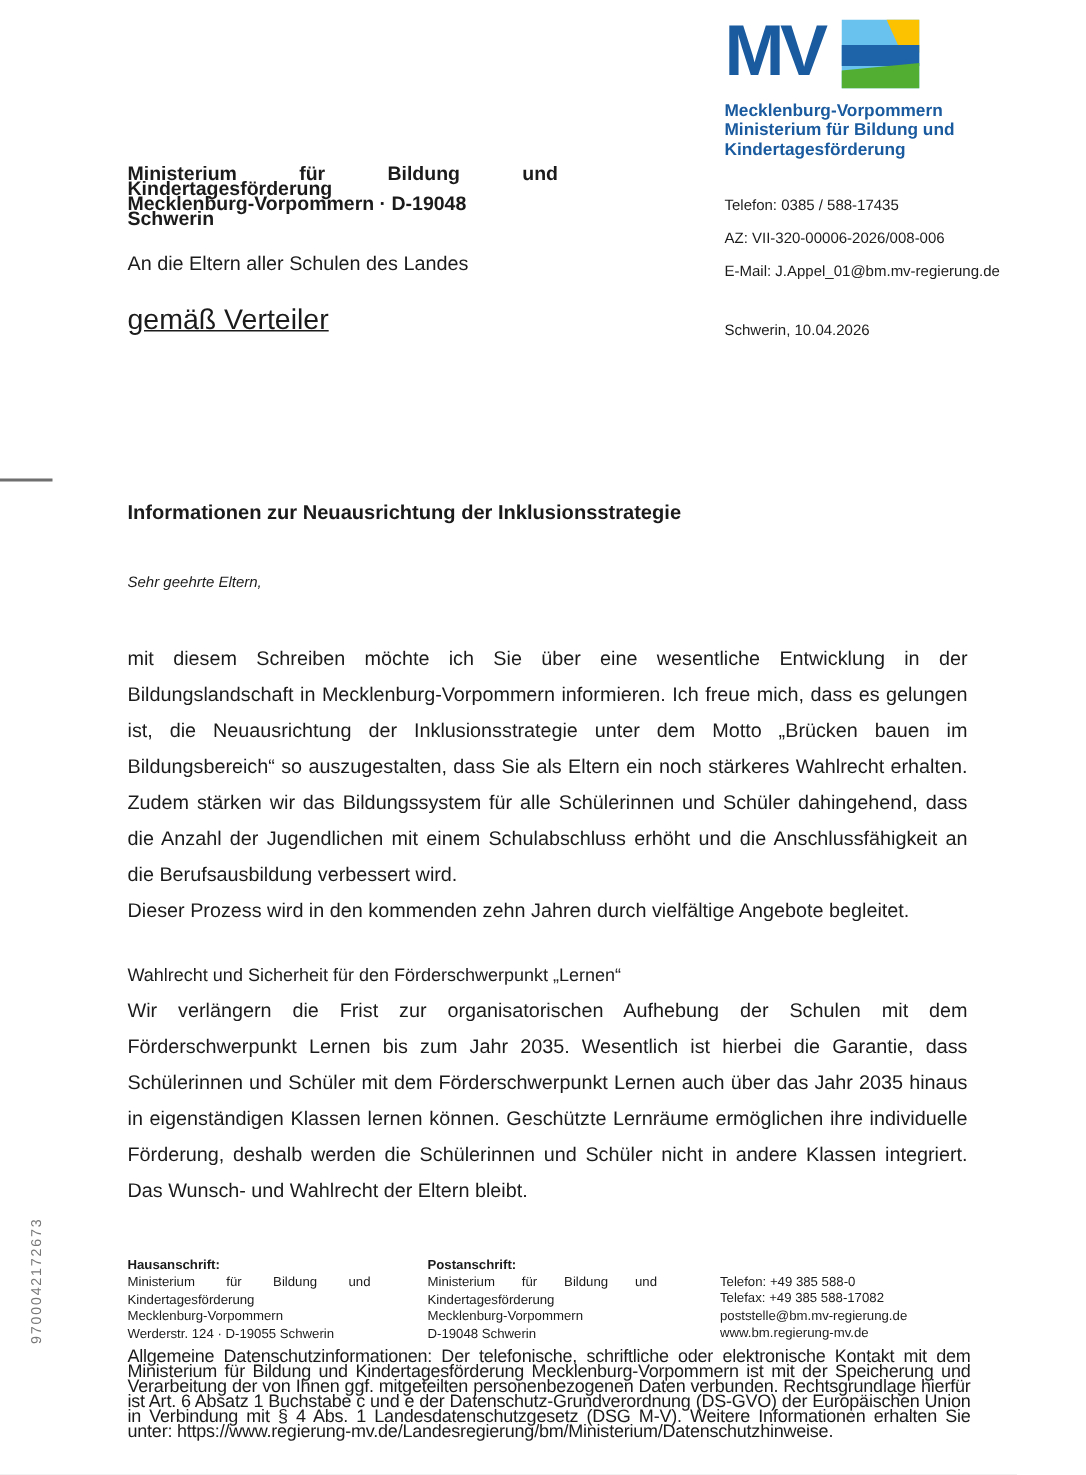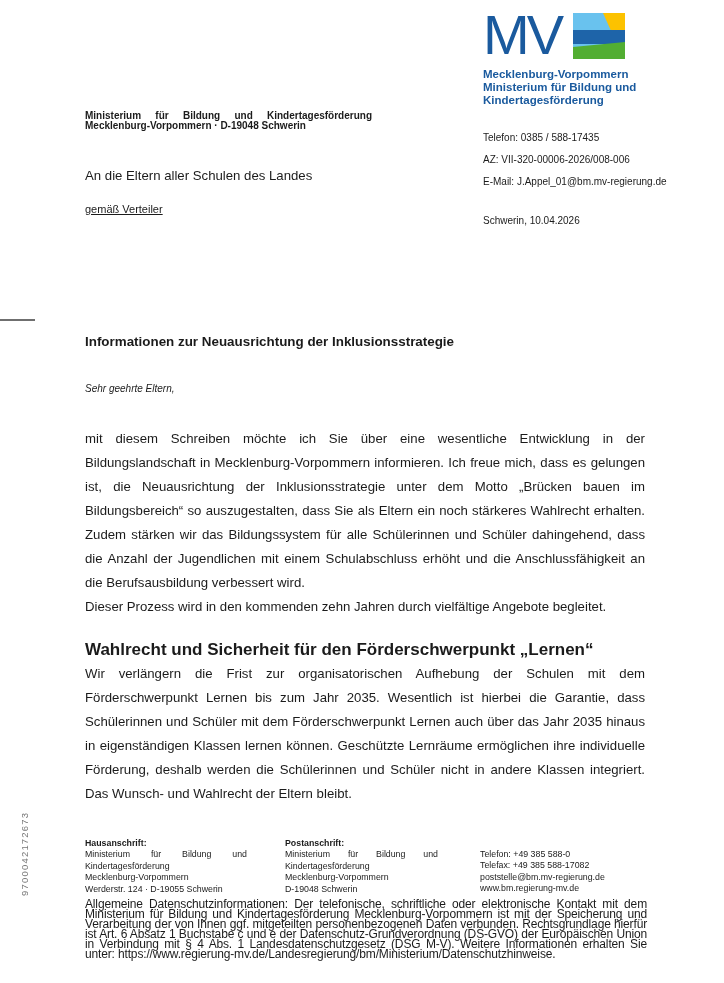--- a/index.html
+++ b/index.html
@@ -11,52 +11,52 @@
     color:#1b1b1b;
     overflow:hidden;
     margin:0 auto;
   }
   .abs{position:absolute;}
 
   
   .logo-block{left:483px;top:12px;width:220px;}
   .mv-row{display:flex;align-items:flex-start;gap:12px;}
   .mv-letters{
-    font-size:56px;font-weight:normal;line-height:46px;
+    font-size:48px;font-weight:bold;line-height:46px;
     letter-spacing:-3px;color:#1a5a9e;
   }
   .flag{width:52px;height:46px;display:block;margin-top:1px;}
   .logo-text{
     margin-top:9px;color:#1a5a9e;font-weight:bold;
     font-size:11.5px;line-height:13px;
   }
 
   
-  .sender{left:85px;top:111px;width:287px;font-size:10px;font-weight:bold;line-height:10px;}
+  .sender{left:85px;top:111px;width:287px;font-size:13px;font-weight:bold;line-height:10px;}
   .jline{text-align:justify;text-align-last:justify;}
 
   
   .to-line{left:85px;top:168px;font-size:13.2px;}
-  .dist-line{left:85px;top:203px;font-size:11px;text-decoration:underline;}
+  .dist-line{left:85px;top:203px;font-size:19px;text-decoration:underline;}
 
   
   .meta{left:483px;top:127px;width:220px;font-size:10px;}
   .meta-line{line-height:22px;white-space:nowrap;}
   .date-line{line-height:22px;margin-top:17px;white-space:nowrap;}
 
   
   .foldmark{left:0;top:319px;width:35px;height:2px;background:#6f6f6f;}
 
   
   .subject{left:85px;top:334px;width:560px;font-size:13.4px;font-weight:bold;}
   .salutation{left:85px;top:383px;font-size:10px;font-style:italic;}
   .bodyblock{left:85px;top:427px;width:560px;font-size:13.2px;line-height:24px;text-align:justify;}
   .bodyblock p{margin:0;}
   .section2{left:85px;top:638px;width:560px;font-size:13.2px;line-height:24px;}
-  .section2 h2{margin:0;font-size:17px;font-weight:bold;line-height:24px;}
+  .section2 h2{margin:0;font-size:12px;font-weight:normal;line-height:24px;}
   .section2 p{margin:0;text-align:justify;}
 
   
   .barcode-num{
     left:19px;top:766px;height:130px;
     writing-mode:vertical-rl;transform:rotate(180deg);
     font-size:9.5px;color:#777;letter-spacing:1.2px;
   }
 
   

